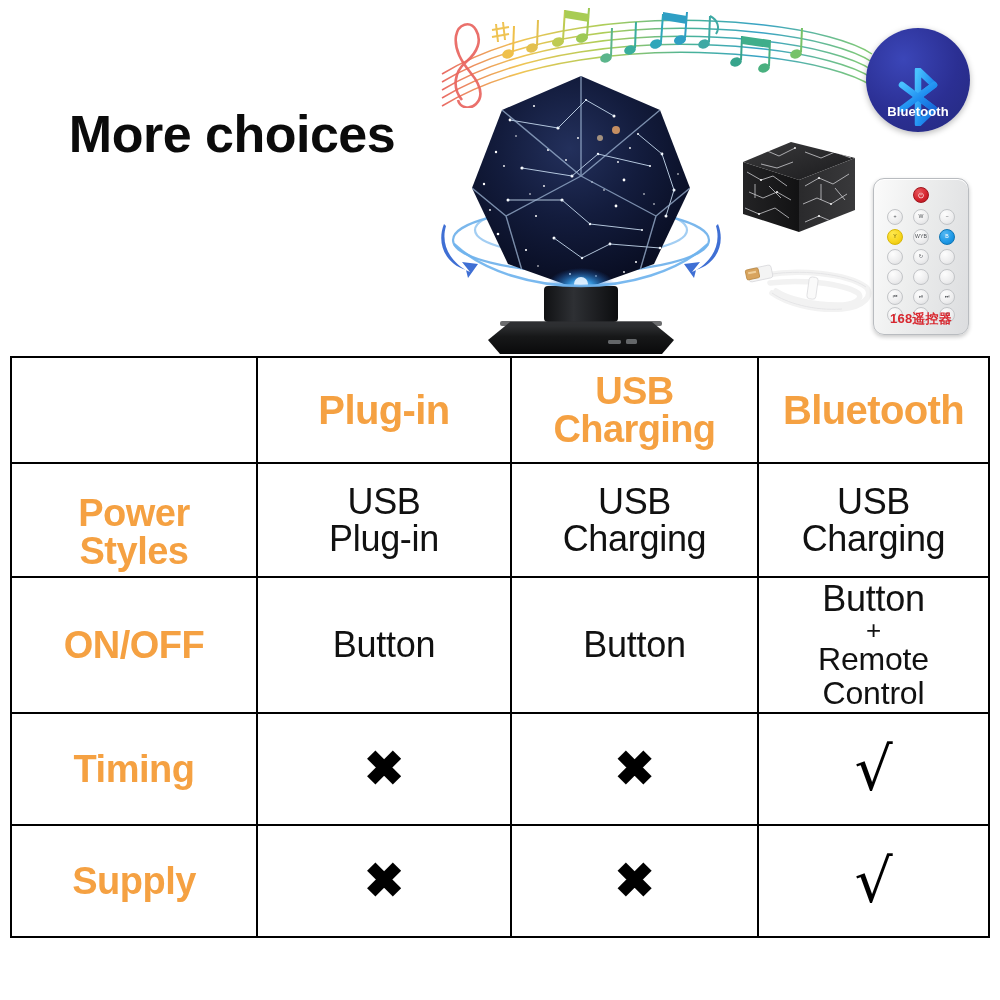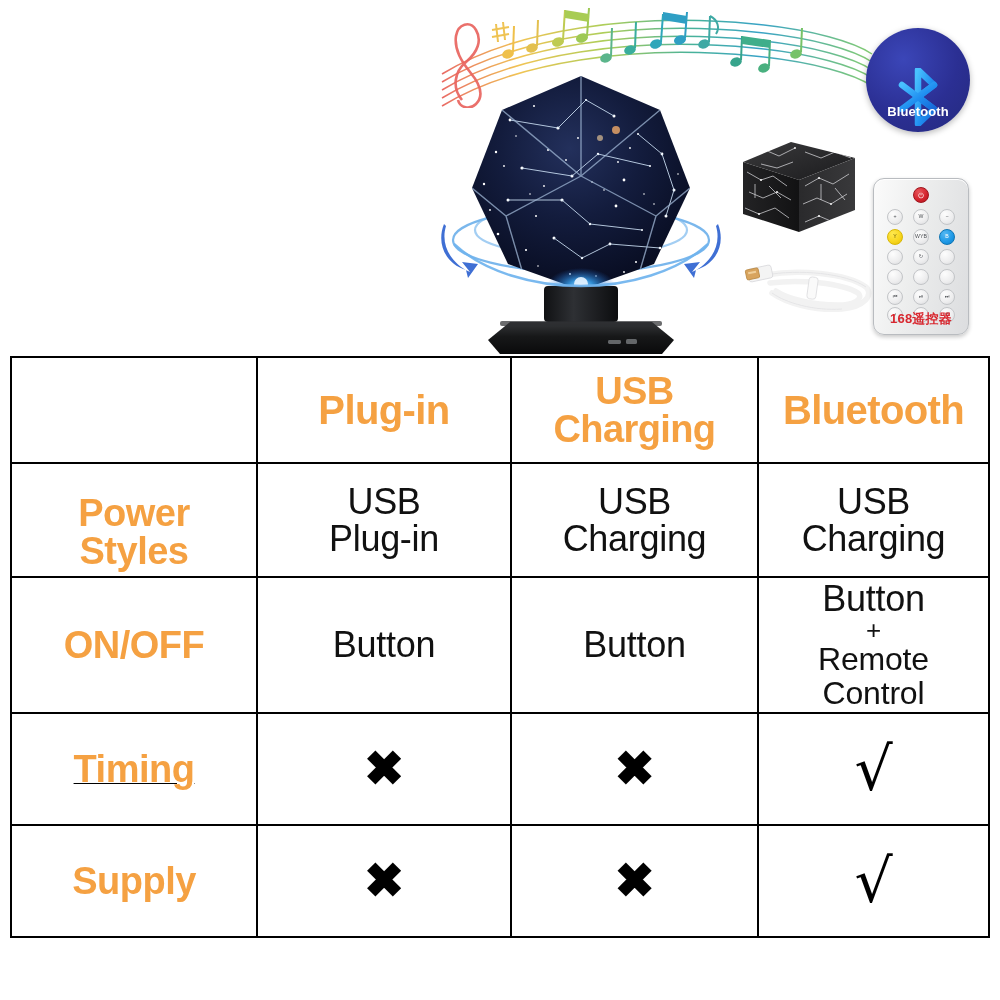--- a/index.html
+++ b/index.html
@@ -157,21 +157,21 @@
   }
   #spec-table col.c0 { width: 246px; }
   #spec-table col.c1 { width: 254px; }
   #spec-table col.c2 { width: 247px; }
   #spec-table col.c3 { width: 231px; }
 
   tr.r-head td { height: 100px; }
   tr.r-power td { height: 108px; }
   tr.r-onoff td { height: 108px; }
   tr.r-rotate td { height: 106px; }
-  tr.r-timing td { height: 106px; text-decoration: underline; }
+  tr.r-timing td { height: 106px; }
   tr.r-music td { height: 106px; }
 
   .hdr-orange {
     color: #f5a142;
     font-weight: bold;
     font-size: 40px;
     letter-spacing: -0.6px;
   }
   .hdr-orange.two-line { font-size: 38px; line-height: 1.0; }
 
@@ -642,13 +642,14 @@
         <span class="mark-cross">✖</span>
       </td>
       <td>
         <span class="mark-check">√</span>
       </td>
     </tr>
   </tbody>
 </table>
 
 <div id="headline">
+  <span class="l2">More choices</span>
 </div>
 
 </body></html>

